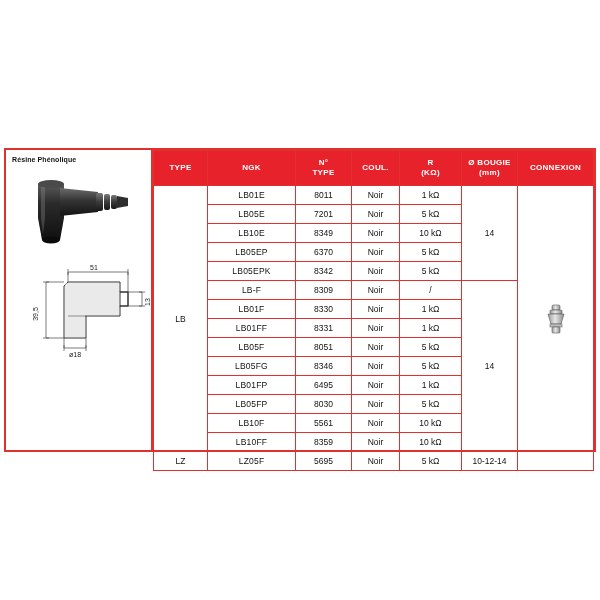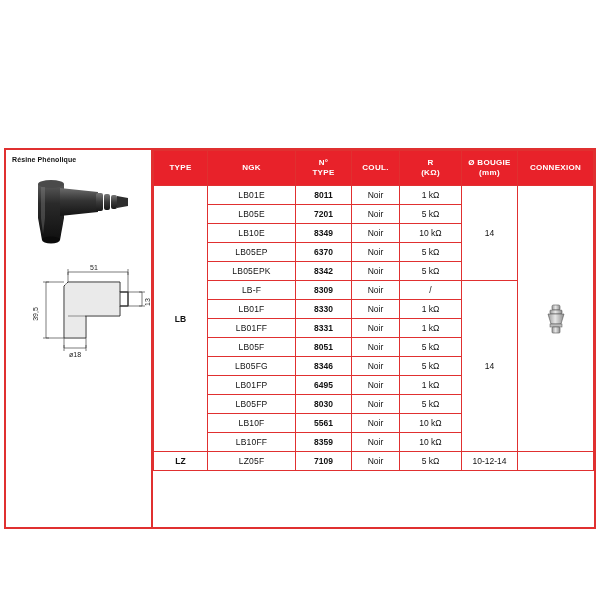--- a/index.html
+++ b/index.html
@@ -12,21 +12,21 @@
     height: 600px;
     font-family: "Liberation Sans", sans-serif;
     position: relative;
     overflow: hidden;
   }
   #sheet {
     position: absolute;
     left: 4px;
     top: 148px;
     width: 592px;
-    height: 381px;
+    height: 304px;
     border: 2px solid #e03030;
     box-sizing: border-box;
     display: flex;
     background: #fff;
   }
   
   .left-panel {
     width: 176px;
     position: relative;
     box-sizing: border-box;
@@ -91,32 +91,32 @@
     line-height: 10px;
     letter-spacing: .3px;
     padding: 2px 1px;
     vertical-align: middle;
   }
   th .sub {
     display: block;
     font-size: 8px;
   }
   td.type-cell {
-    font-weight: bold;
+    font-weight: normal;
     font-size: 13px;
     color: #111;
     margin-left: 28px;
   }
   td.ngk {
     font-size: 8.5px;
     color: #222;
     letter-spacing: .2px;
   }
   td.stock {
-    font-weight: bold;
+    font-weight: normal;
     font-size: 9px;
   }
   td.plug {
     font-size: 9px;
   }
   td.conn {
     padding: 0;
   }
   .conn-art {
     display: block;
@@ -354,21 +354,21 @@
           </tr>
           <tr>
             <td class="ngk">LB10FF</td>
             <td class="stock">8359</td>
             <td>Noir</td>
             <td>10 kΩ</td>
           </tr>
           <tr>
             <td class="type-cell" rowspan="1">LZ</td>
             <td class="ngk">LZ05F</td>
-            <td class="stock">7109</td>
+            <td class="stock">5695</td>
             <td>Noir</td>
             <td>5 kΩ</td>
             <td class="plug" rowspan="1">10-12-14</td>
             <td class="conn" rowspan="1"></td>
           </tr>
         </tbody>
     </table>
   </div>
 </div>
 

